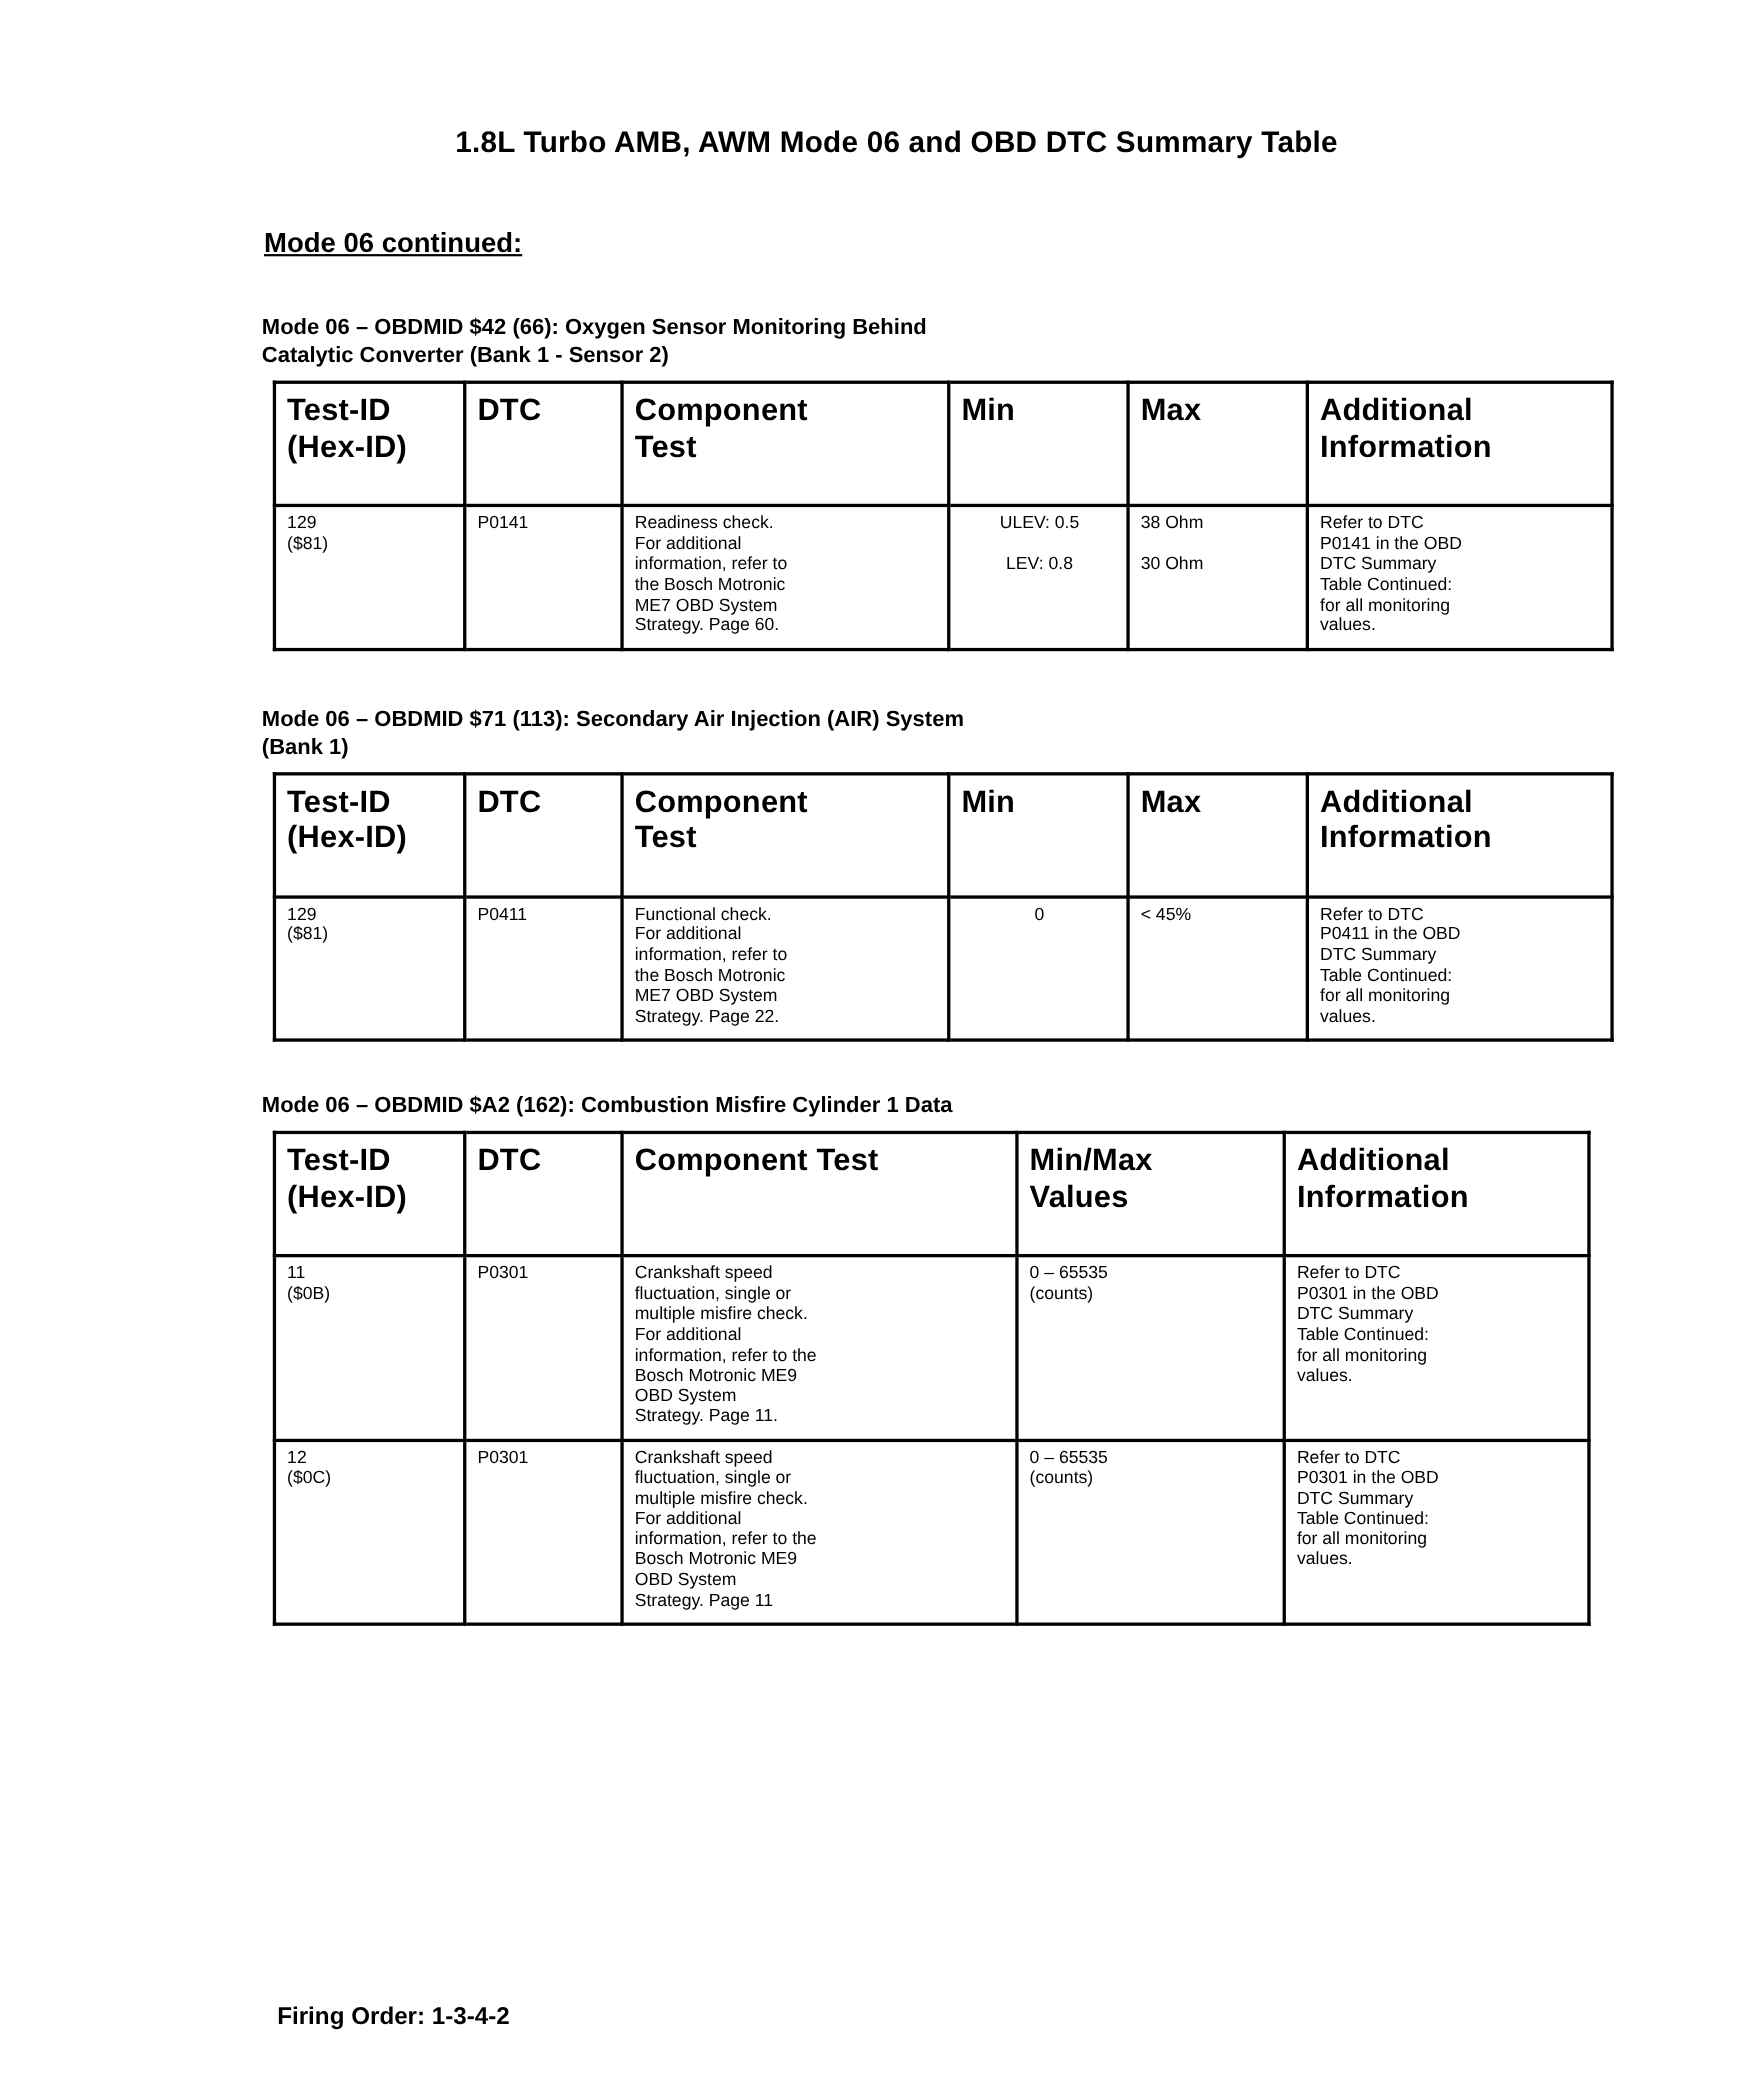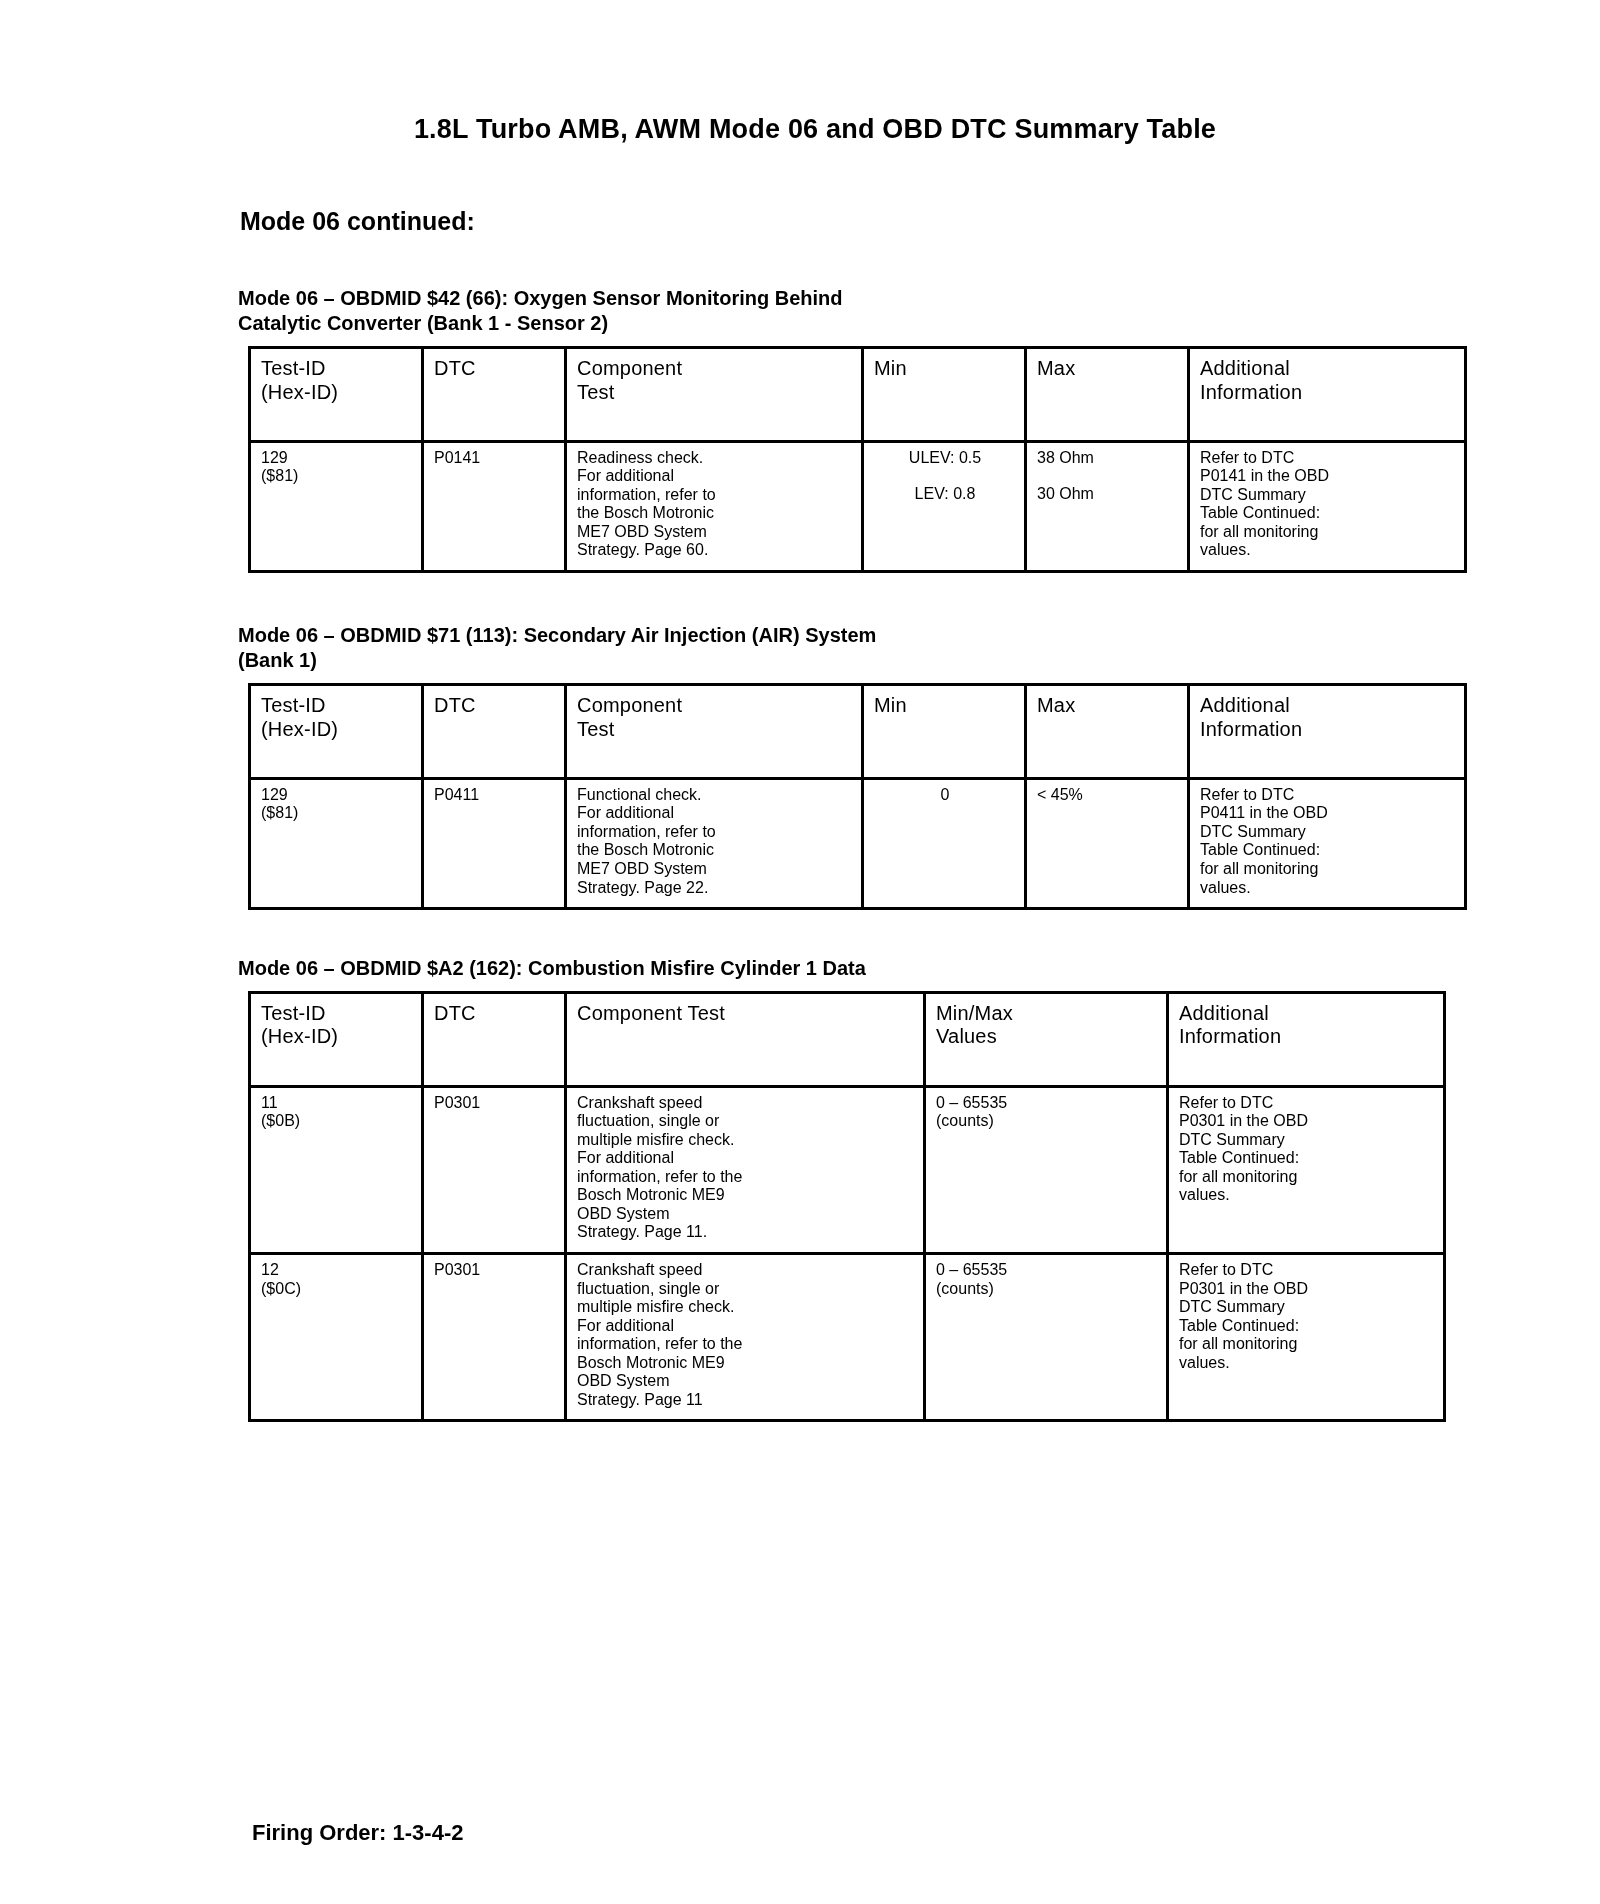--- a/index.html
+++ b/index.html
@@ -27,20 +27,21 @@
     font-size: 27px;
     font-weight: bold;
     letter-spacing: 0.2px;
     margin: 18px 0 0 0;
     padding-left: 30px;
   }
   .section-lead {
     font-size: 25px;
     font-weight: bold;
     margin: 62px 0 0 140px;
+    text-decoration: underline;
   }
   .section-heading {
     font-size: 20px;
     font-weight: bold;
     margin: 50px 0 10px 138px;
     line-height: 1.26;
     max-width: 1010px;
   }
   .section-heading.tight {
     margin-top: 46px;
@@ -53,22 +54,22 @@
   }
   table.dtc td, table.dtc th {
     border: 3px solid #000000;
     vertical-align: top;
     padding: 6px 8px 10px 10px;
     font-size: 16px;
     line-height: 1.16;
     text-align: left;
   }
   table.dtc thead th {
-    font-weight: normal;
-    font-size: 20px;
+    font-weight: bold;
+    font-size: 28px;
     letter-spacing: 0.2px;
     padding-top: 8px;
     padding-bottom: 14px;
   }
   table.dtc thead th.center {
     text-align: left;
   }
   table.dtc tbody td {
     font-weight: normal;
   }

